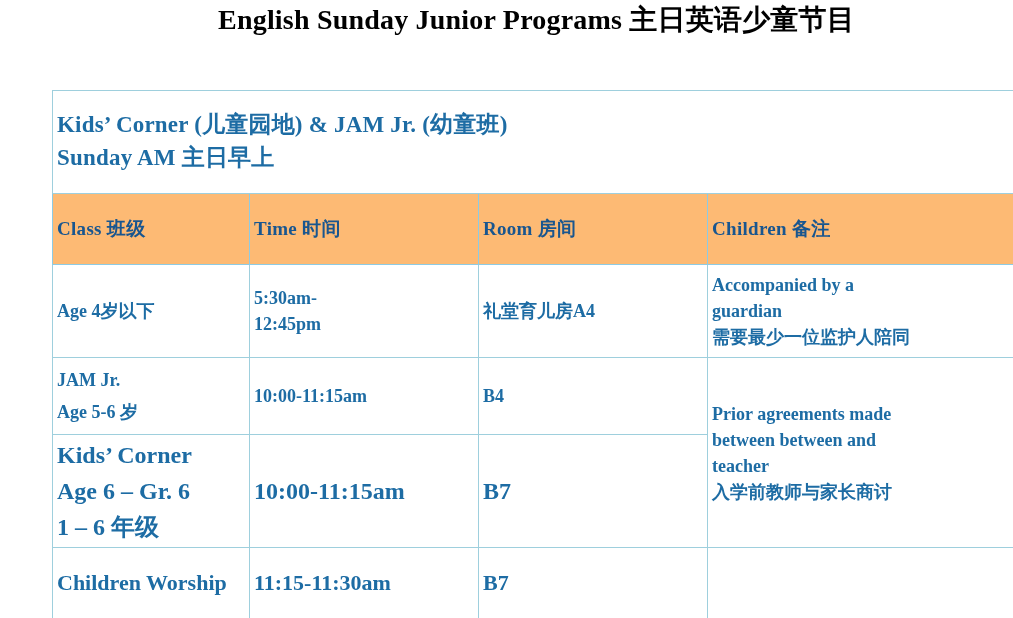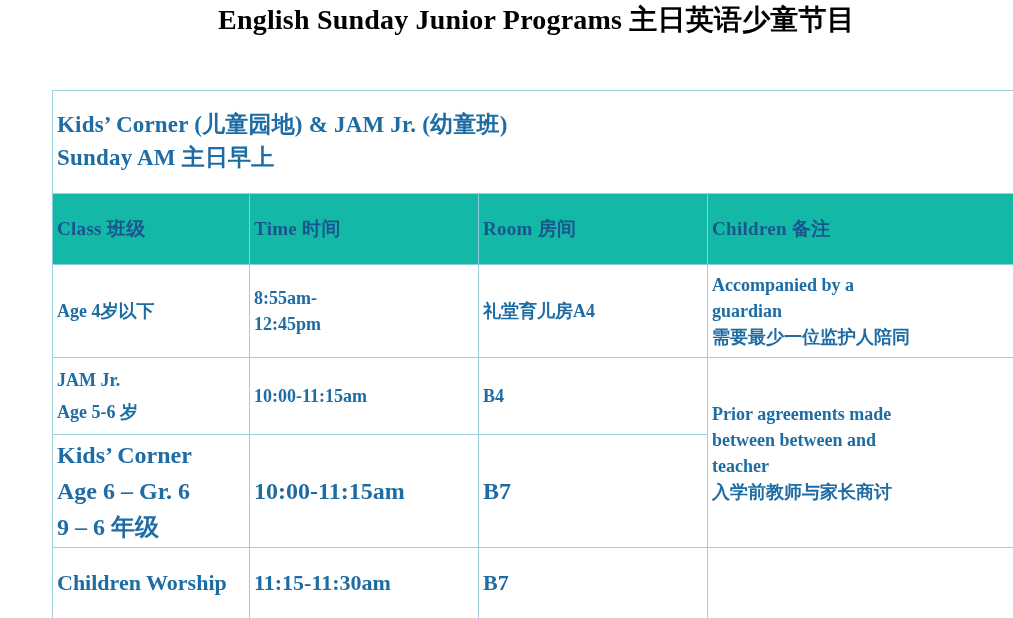--- a/index.html
+++ b/index.html
@@ -84,21 +84,21 @@
     line-height: 1.42;
     color: #1d5f96;
     letter-spacing: 0.2px;
     padding: 6px 10px;
   }
   .banner-cell .banner-line-1 { display: block; }
   .banner-cell .banner-line-2 { display: block; }
 
   
   tr.col-head td {
-    background: #14b8a6;
+    background: #fdba74;
     height: 71px;
     font-size: 19px;
     color: #19568f;
     border-color: #8dcbe4;
     letter-spacing: 0.3px;
   }
 
   
   .r1 td { height: 93px; font-size: 18px; line-height: 1.45; }
   .r2 td { height: 77px; font-size: 18px; line-height: 1.45; }
@@ -155,21 +155,21 @@
           <td>Time 时间</td>
           <td>Room 房间</td>
           <td>Children 备注</td>
         </tr>
 
         <tr class="r1">
           <td class="cell-multiline">
             <span>Age 4岁以下</span>
           </td>
           <td class="cell-multiline">
-            <span>8:55am-</span>
+            <span>5:30am-</span>
             <span>12:45pm</span>
           </td>
           <td>礼堂育儿房A4</td>
           <td class="remarks-r1">
             <span>Accompanied by a</span>
             <span>guardian</span>
             <span>需要最少一位监护人陪同</span>
           </td>
         </tr>
 
@@ -185,21 +185,21 @@
             <span>between between and</span>
             <span>teacher</span>
             <span>入学前教师与家长商讨</span>
           </td>
         </tr>
 
         <tr class="r3">
           <td class="cell-multiline class-stack-tight">
             <span>Kids’ Corner</span>
             <span>Age 6 –  Gr. 6</span>
-            <span>9 – 6 年级</span>
+            <span>1 – 6 年级</span>
           </td>
           <td>10:00-11:15am</td>
           <td>B7</td>
         </tr>
 
         <tr class="r4">
           <td>Children Worship</td>
           <td>11:15-11:30am</td>
           <td>B7</td>
           <td class="empty-cell"></td>

